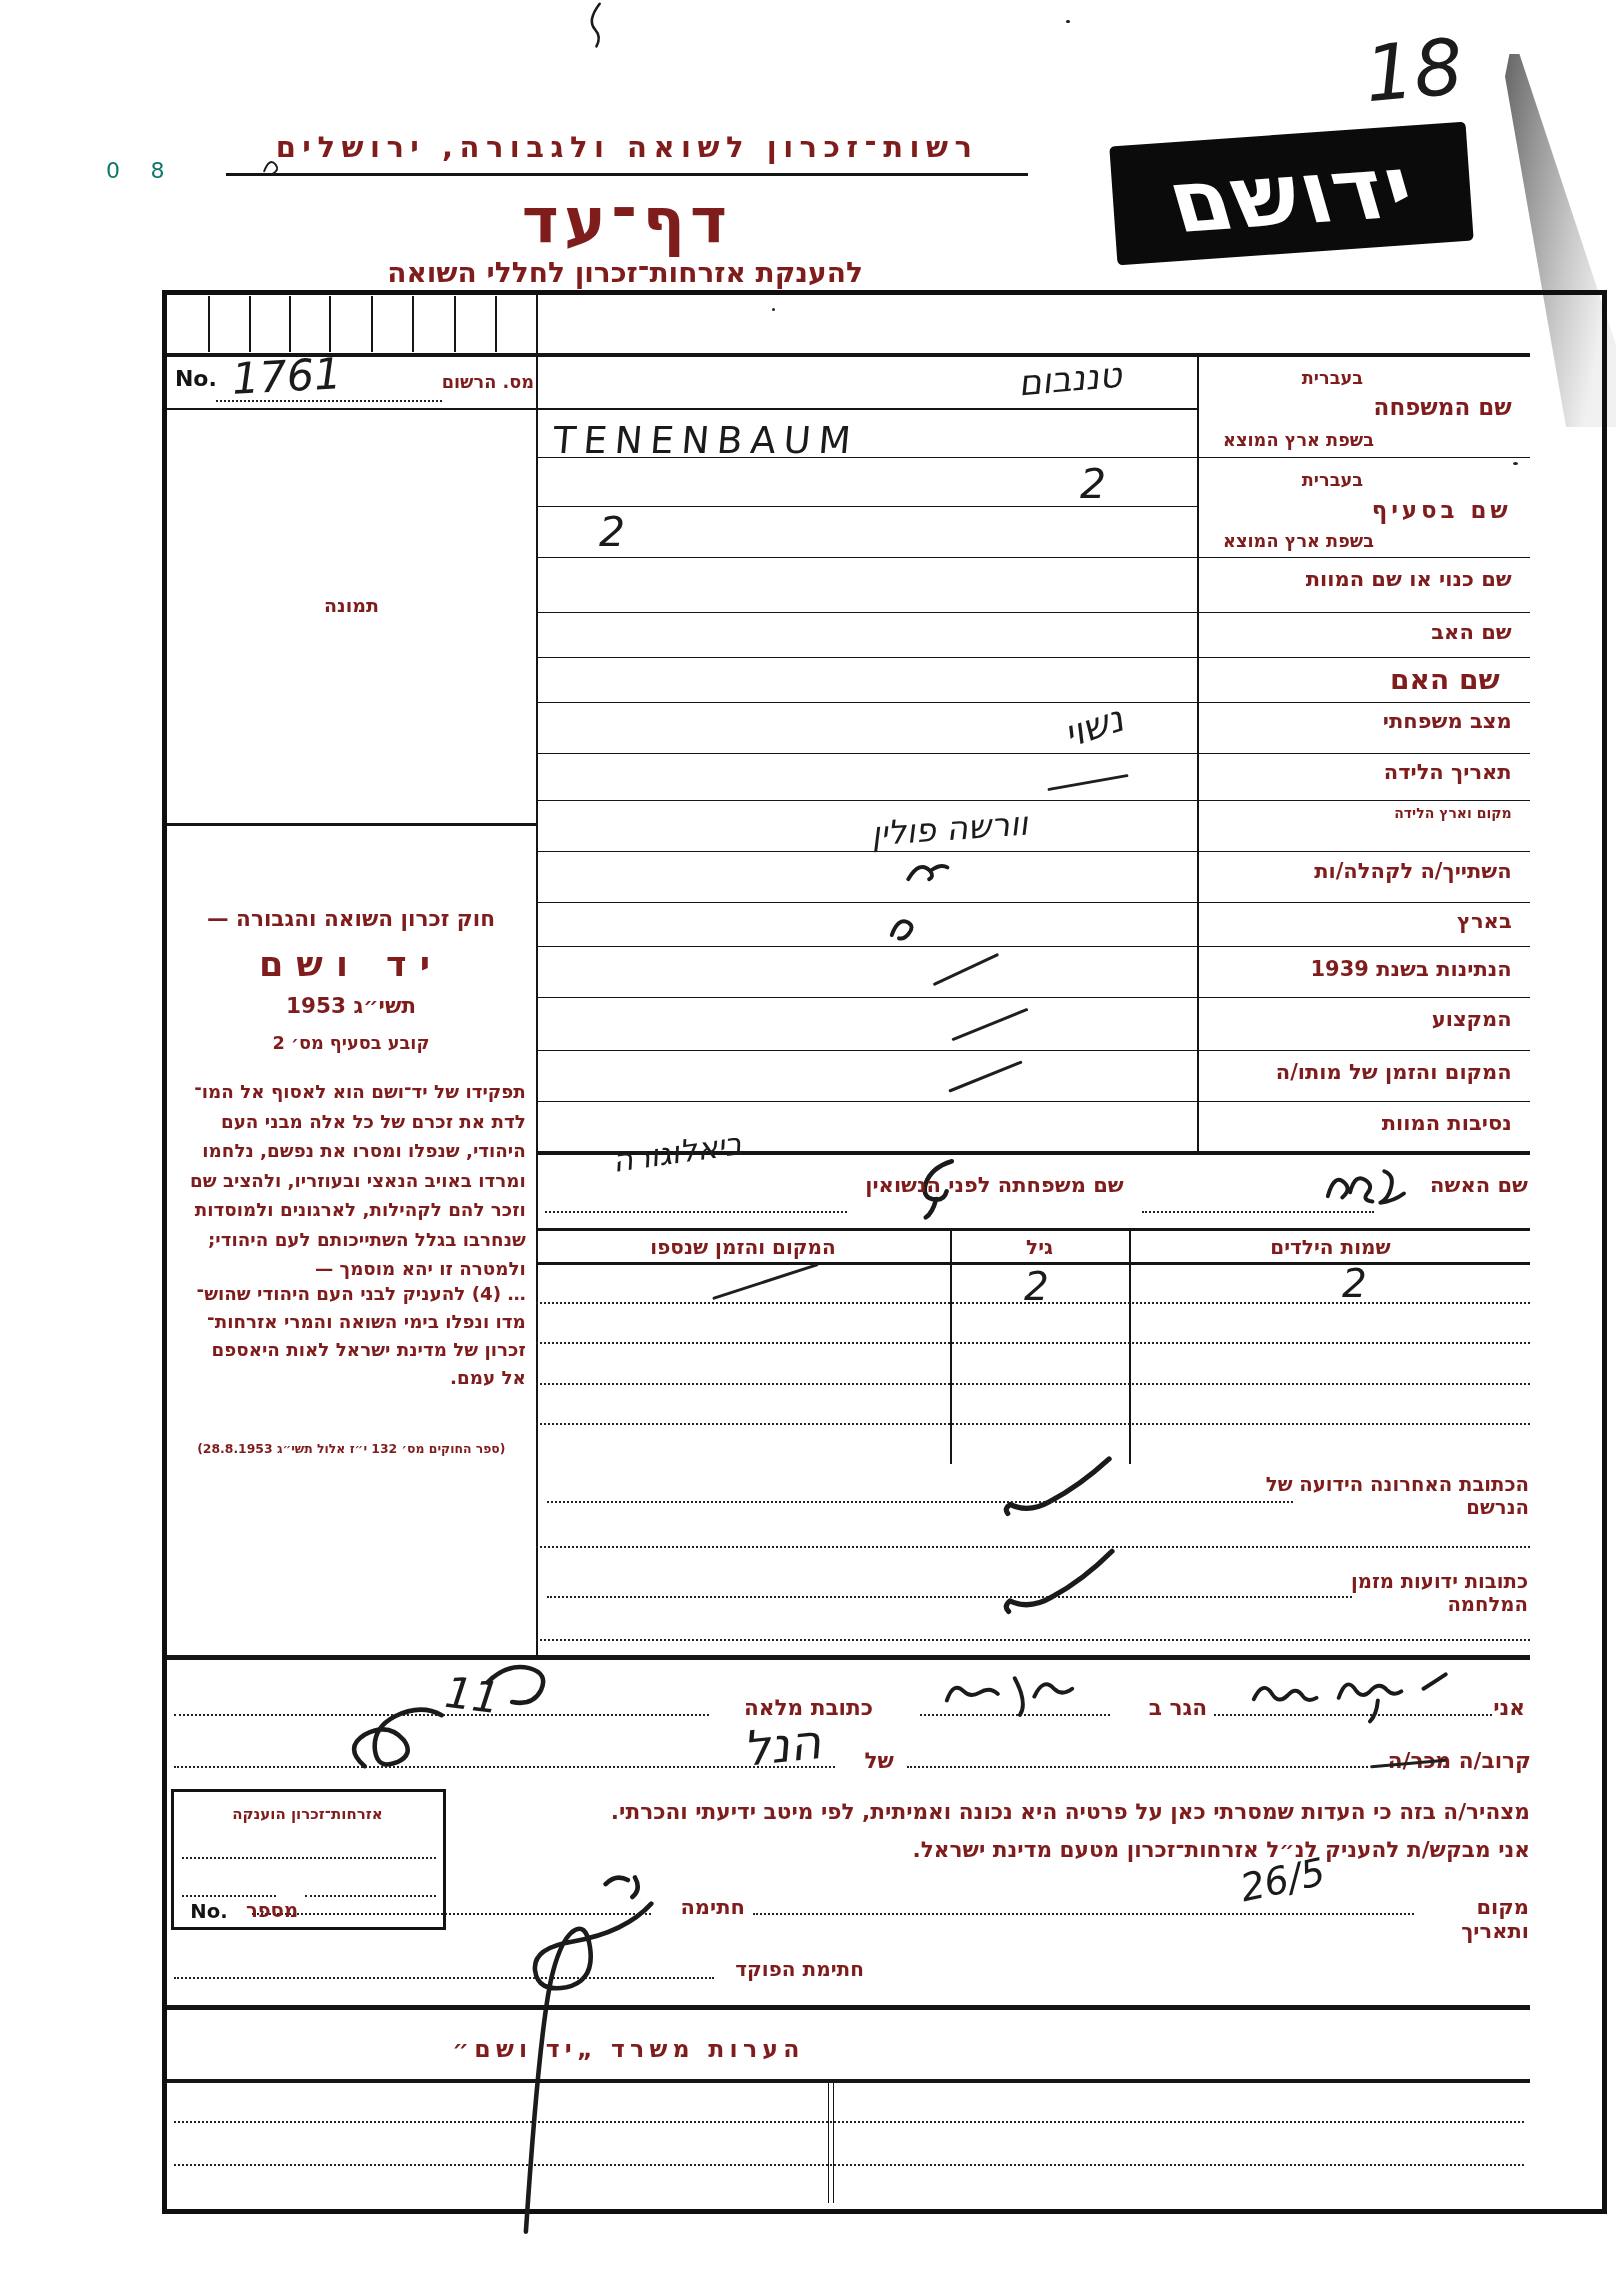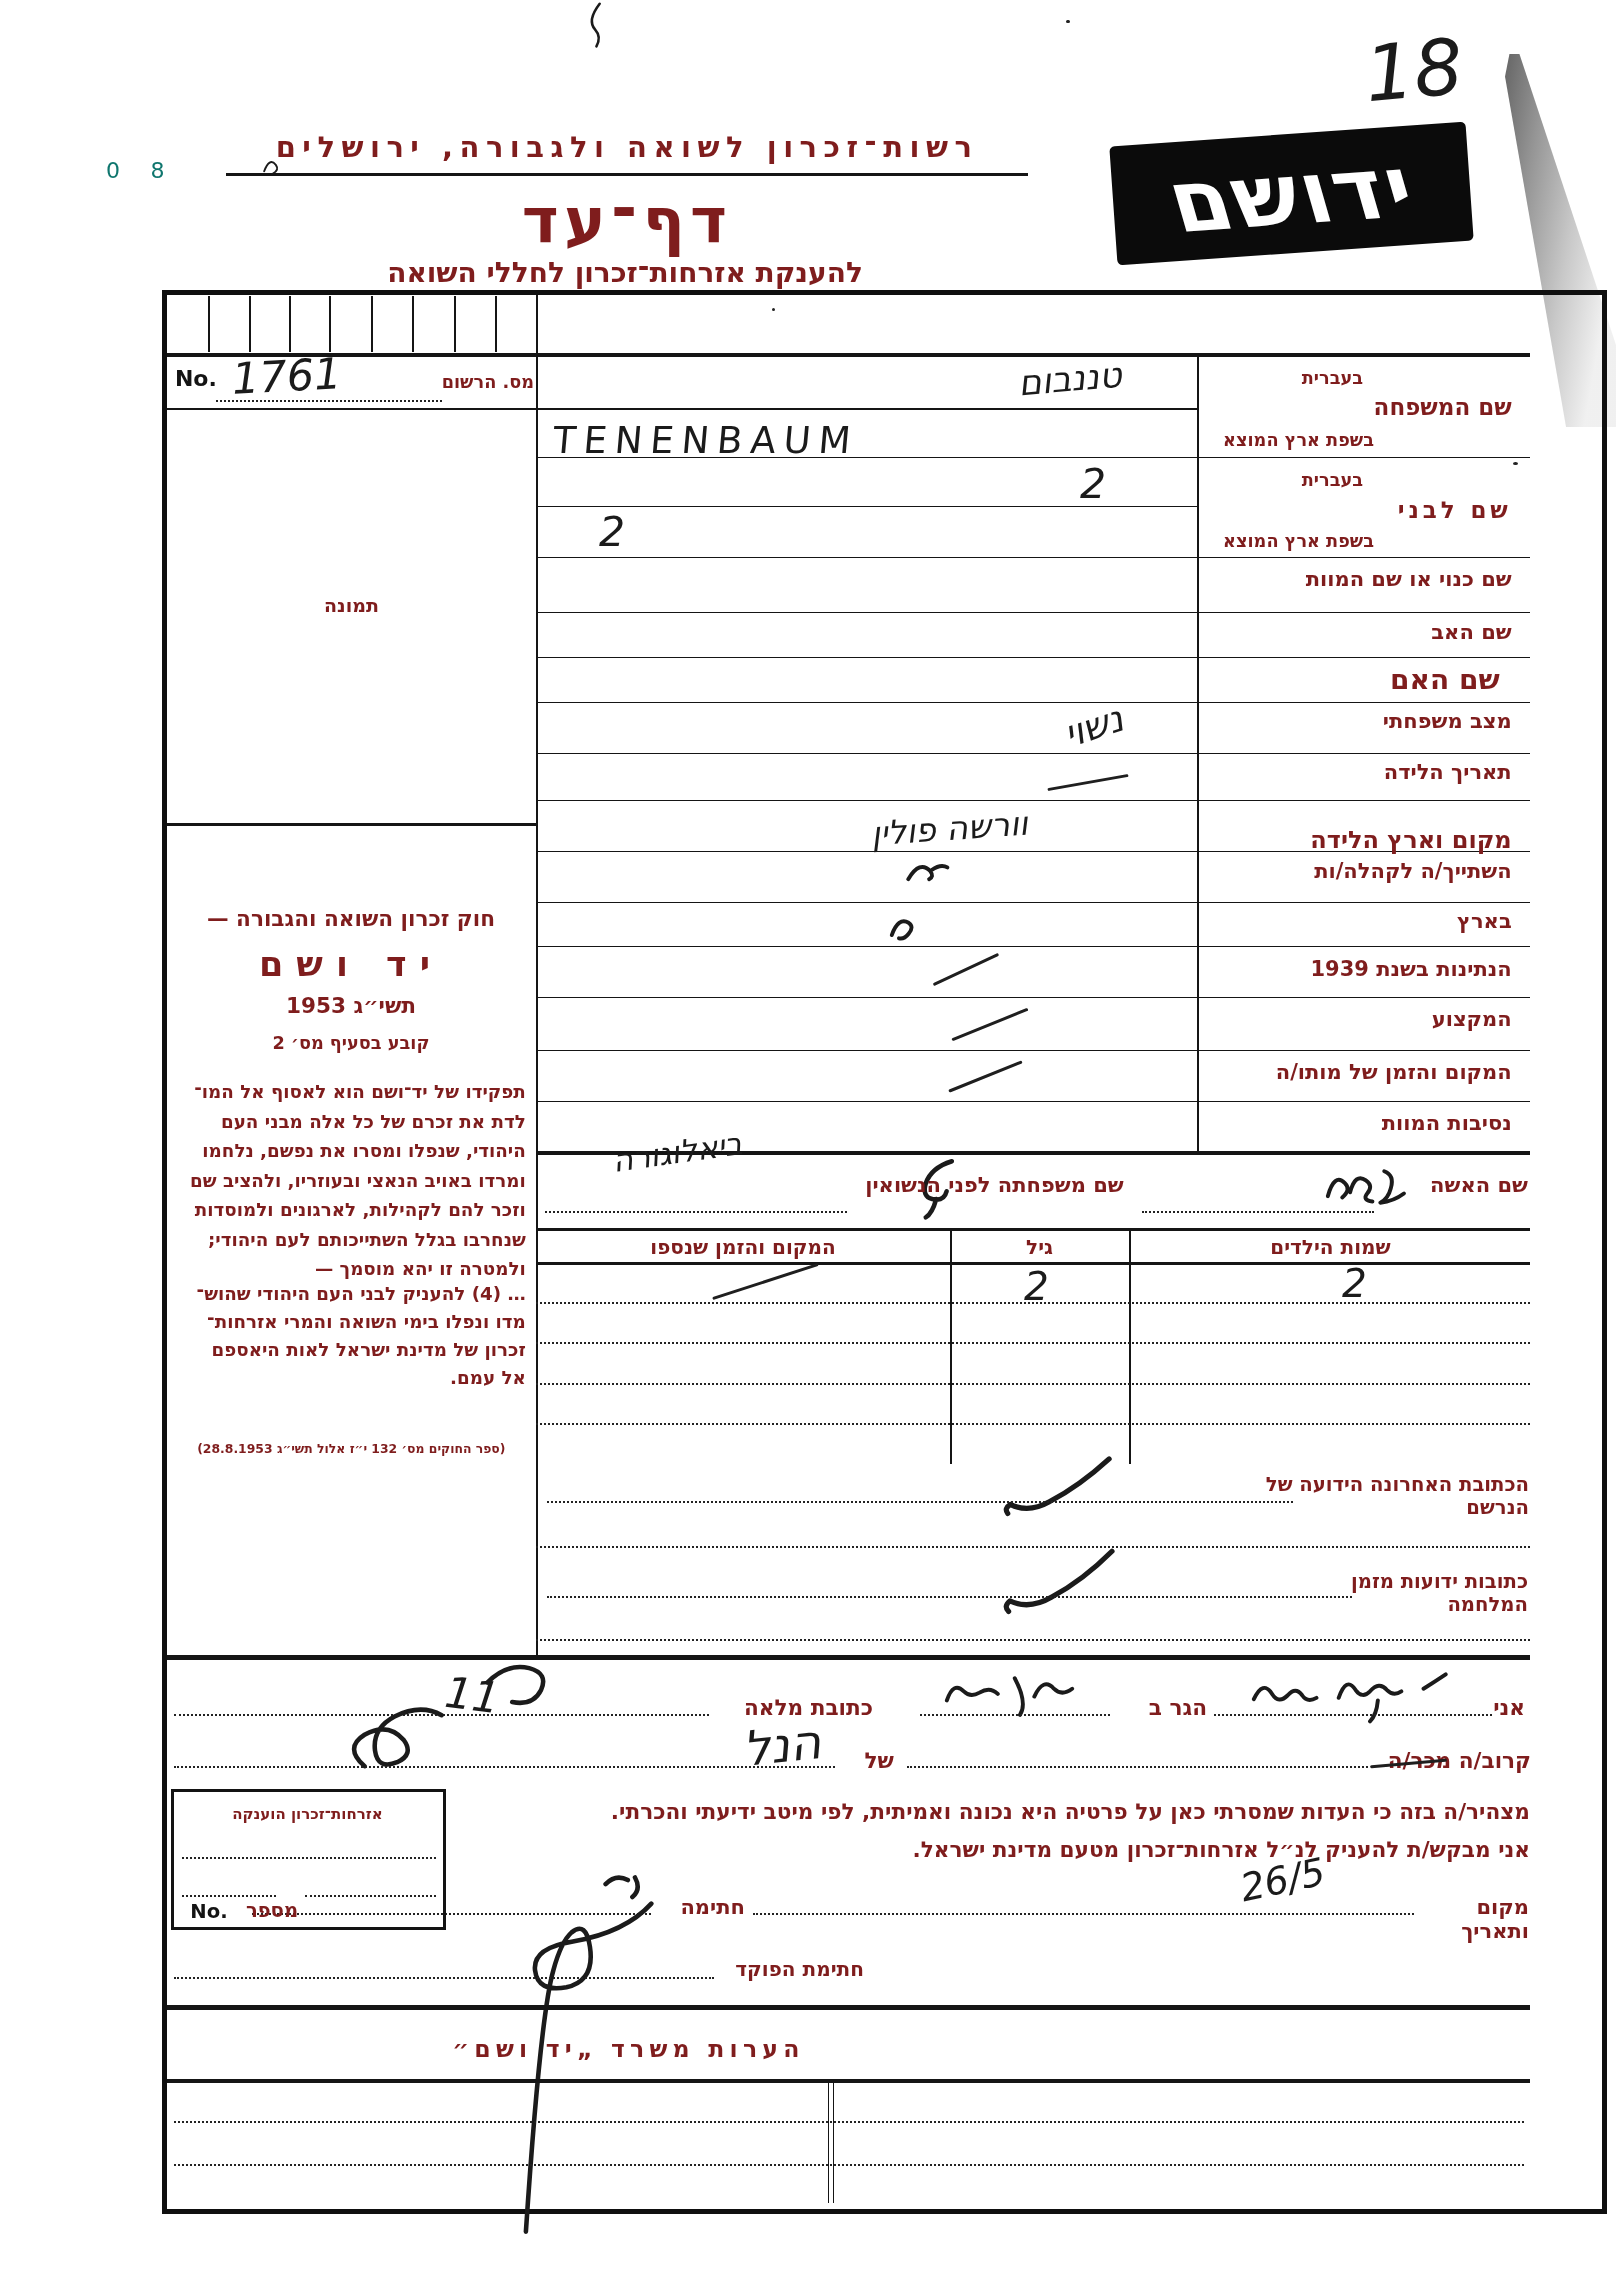--- a/index.html
+++ b/index.html
@@ -103,28 +103,28 @@
     <div class="hline" style="left:369px;top:651px;width:994px"></div>
     <div class="hline" style="left:369px;top:702px;width:994px"></div>
     <div class="hline" style="left:369px;top:755px;width:994px"></div>
     <div class="hline" style="left:369px;top:806px;width:994px"></div>
     <div class="hline" style="left:369px;top:856px;width:994px;height:3.9px"></div>
 
     <div class="lbl" style="left:1032px;top:73px;width:331px;padding-right:167px;font-size:17.7px">בעברית</div>
     <div class="lbl" style="left:1032px;top:99px;width:331px;padding-right:18.3px;font-size:23px">שם המשפחה</div>
     <div class="lbl" style="left:1032px;top:135px;width:331px;padding-right:156px;font-size:17.7px">בשפת ארץ המוצא</div>
     <div class="lbl" style="left:1032px;top:175px;width:331px;padding-right:167px;font-size:17.7px">בעברית</div>
-    <div class="lbl" style="left:1032px;top:202px;width:331px;padding-right:18.3px;font-size:23px;letter-spacing:3.9px">שם לבני</div>
+    <div class="lbl" style="left:1032px;top:202px;width:331px;padding-right:18.3px;font-size:23px;letter-spacing:3.9px">שם בסעיף</div>
     <div class="lbl" style="left:1032px;top:236px;width:331px;padding-right:156px;font-size:17.7px">בשפת ארץ המוצא</div>
     <div class="lbl" style="left:1032px;top:272px;width:331px;padding-right:18.3px;font-size:21px">שם כנוי או שם המוות</div>
     <div class="lbl" style="left:1032px;top:325px;width:331px;padding-right:18.3px;font-size:21px">שם האב</div>
     <div class="lbl" style="left:1020px;top:369px;width:331px;padding-right:18.3px;font-size:28px">שם האם</div>
     <div class="lbl" style="left:1032px;top:414px;width:331px;padding-right:18.3px;font-size:21px">מצב משפחתי</div>
     <div class="lbl" style="left:1032px;top:465px;width:331px;padding-right:18.3px;font-size:21px">תאריך הלידה</div>
-    <div class="lbl" style="left:1032px;top:532px;width:331px;padding-right:18.3px;font-size:24px">מקום וארץ הלידה</div>
+    <div class="lbl" style="left:1032px;top:510px;width:331px;padding-right:18.3px;font-size:14px">מקום וארץ הלידה</div>
     <div class="lbl" style="left:1032px;top:564px;width:331px;padding-right:18.3px;font-size:21px">השתייך/ה לקהלה/ות</div>
     <div class="lbl" style="left:1032px;top:614px;width:331px;padding-right:18.3px;font-size:21px">בארץ</div>
     <div class="lbl" style="left:1032px;top:662px;width:331px;padding-right:18.3px;font-size:21px">הנתינות בשנת 1939</div>
     <div class="lbl" style="left:1032px;top:712px;width:331px;padding-right:18.3px;font-size:21px">המקצוע</div>
     <div class="lbl" style="left:1032px;top:765px;width:331px;padding-right:18.3px;font-size:21px">המקום והזמן של מותו/ה</div>
     <div class="lbl" style="left:1032px;top:816px;width:331px;padding-right:18.3px;font-size:21px">נסיבות המוות</div>
 
     <div class="hand" style="left:851px;top:64px;font-size:35px;transform:rotate(-5deg)">טננבום</div>
     <div class="handprint" style="left:386px;top:124px;font-size:37px">TENENBAUM</div>
     <div class="hand" style="left:913px;top:165px;font-size:41px">2</div>

